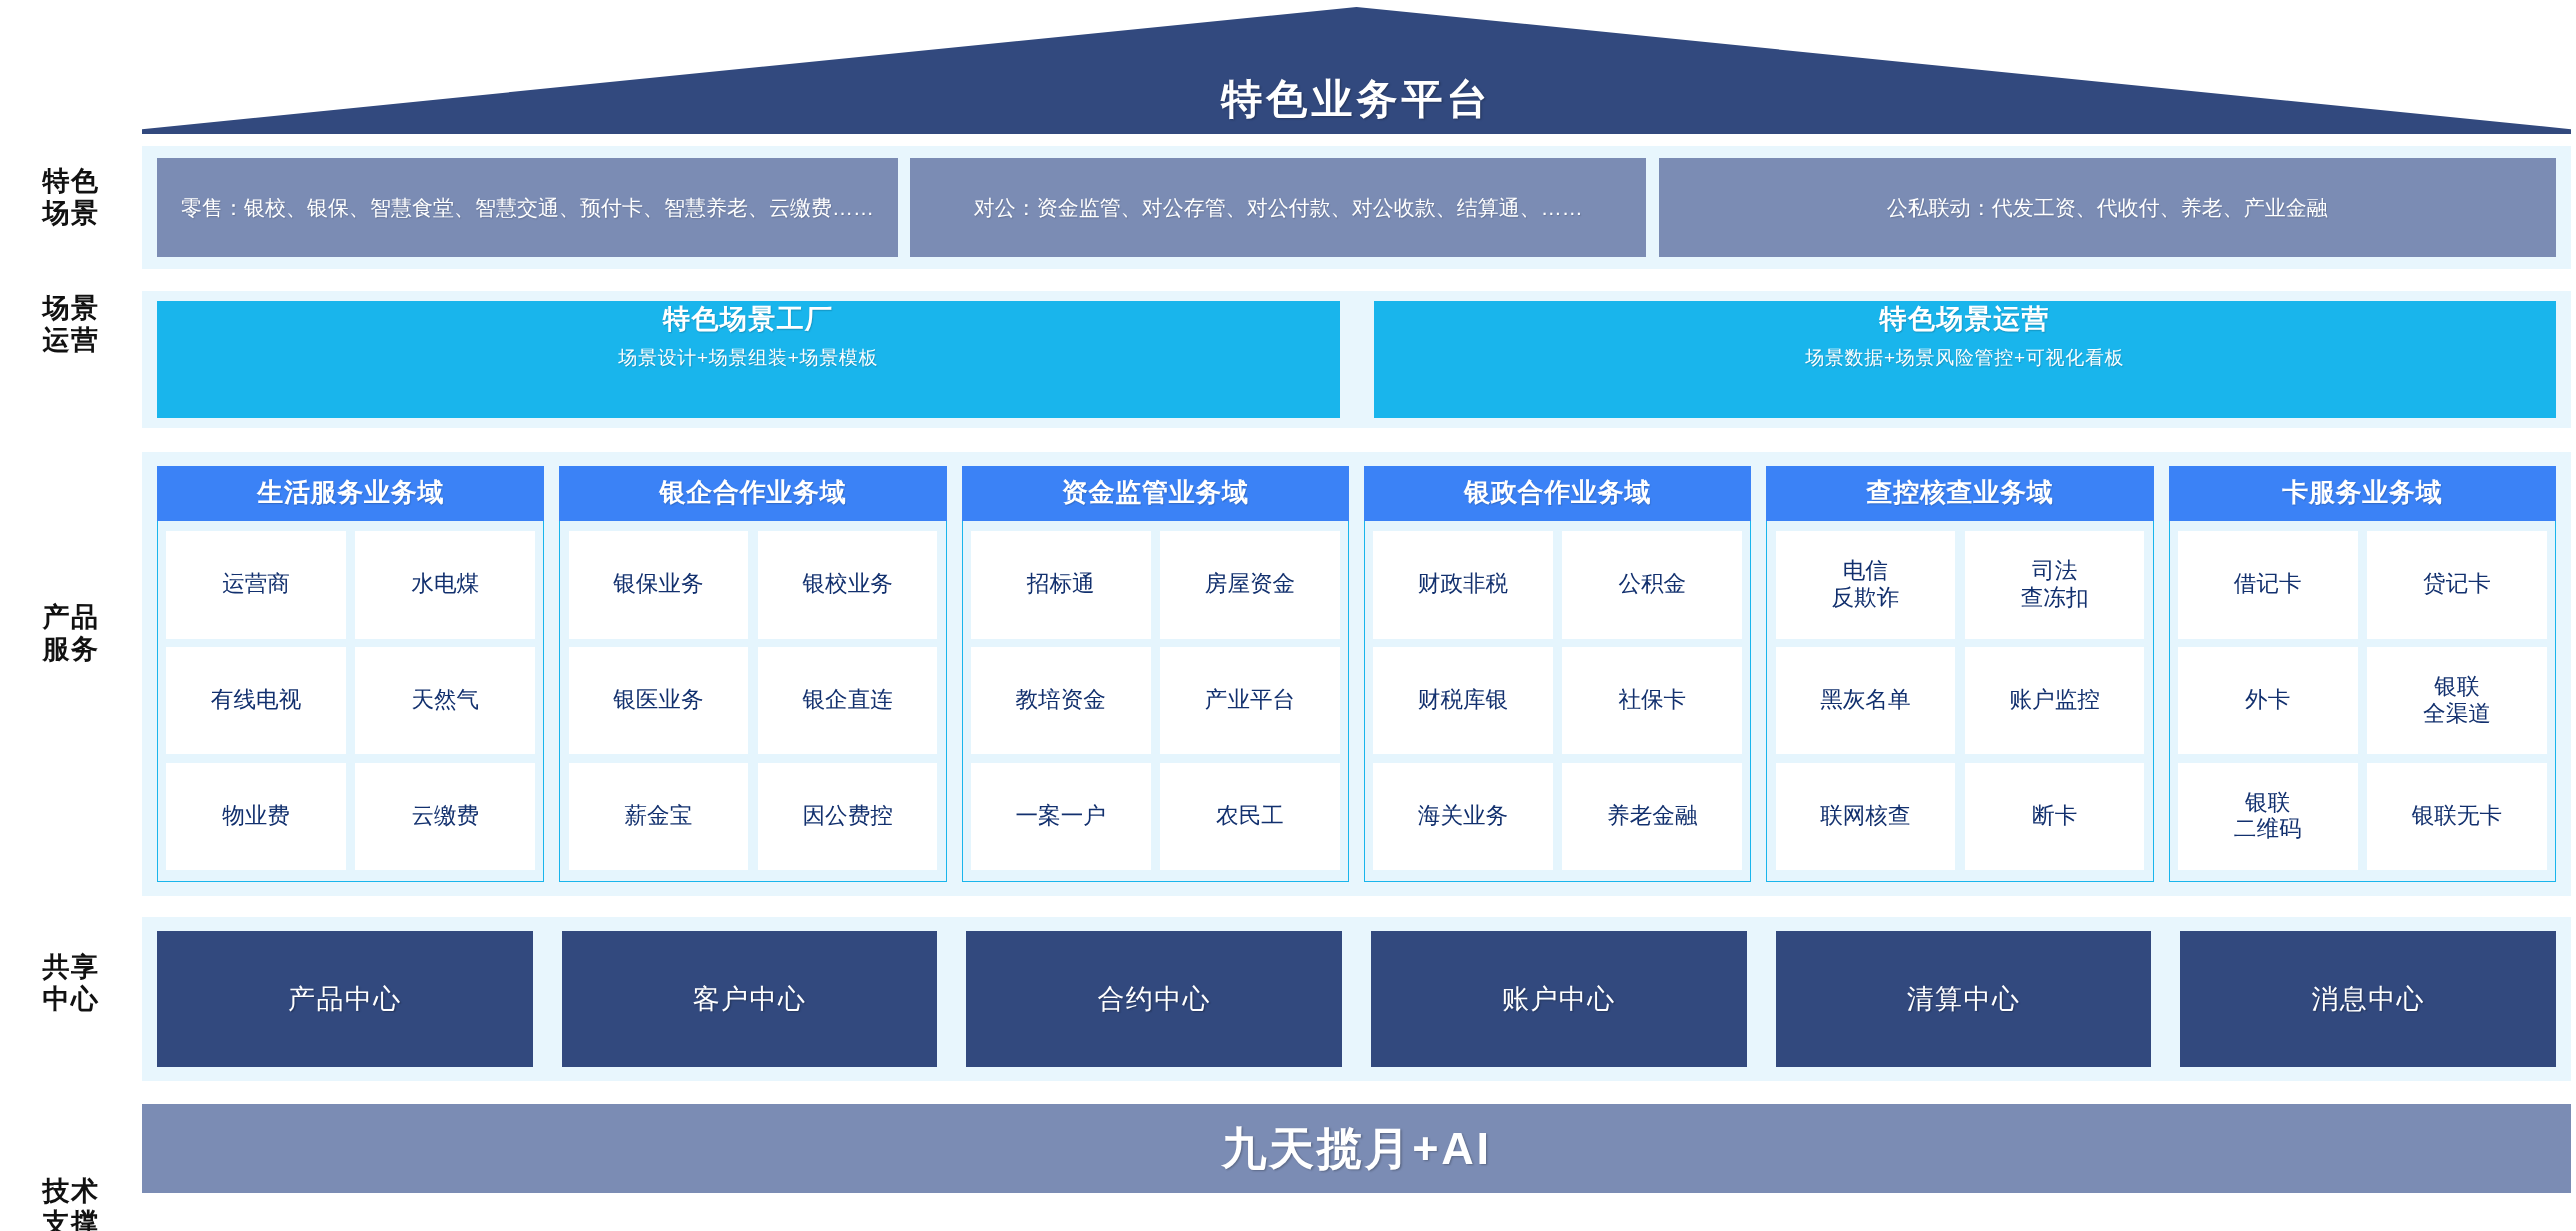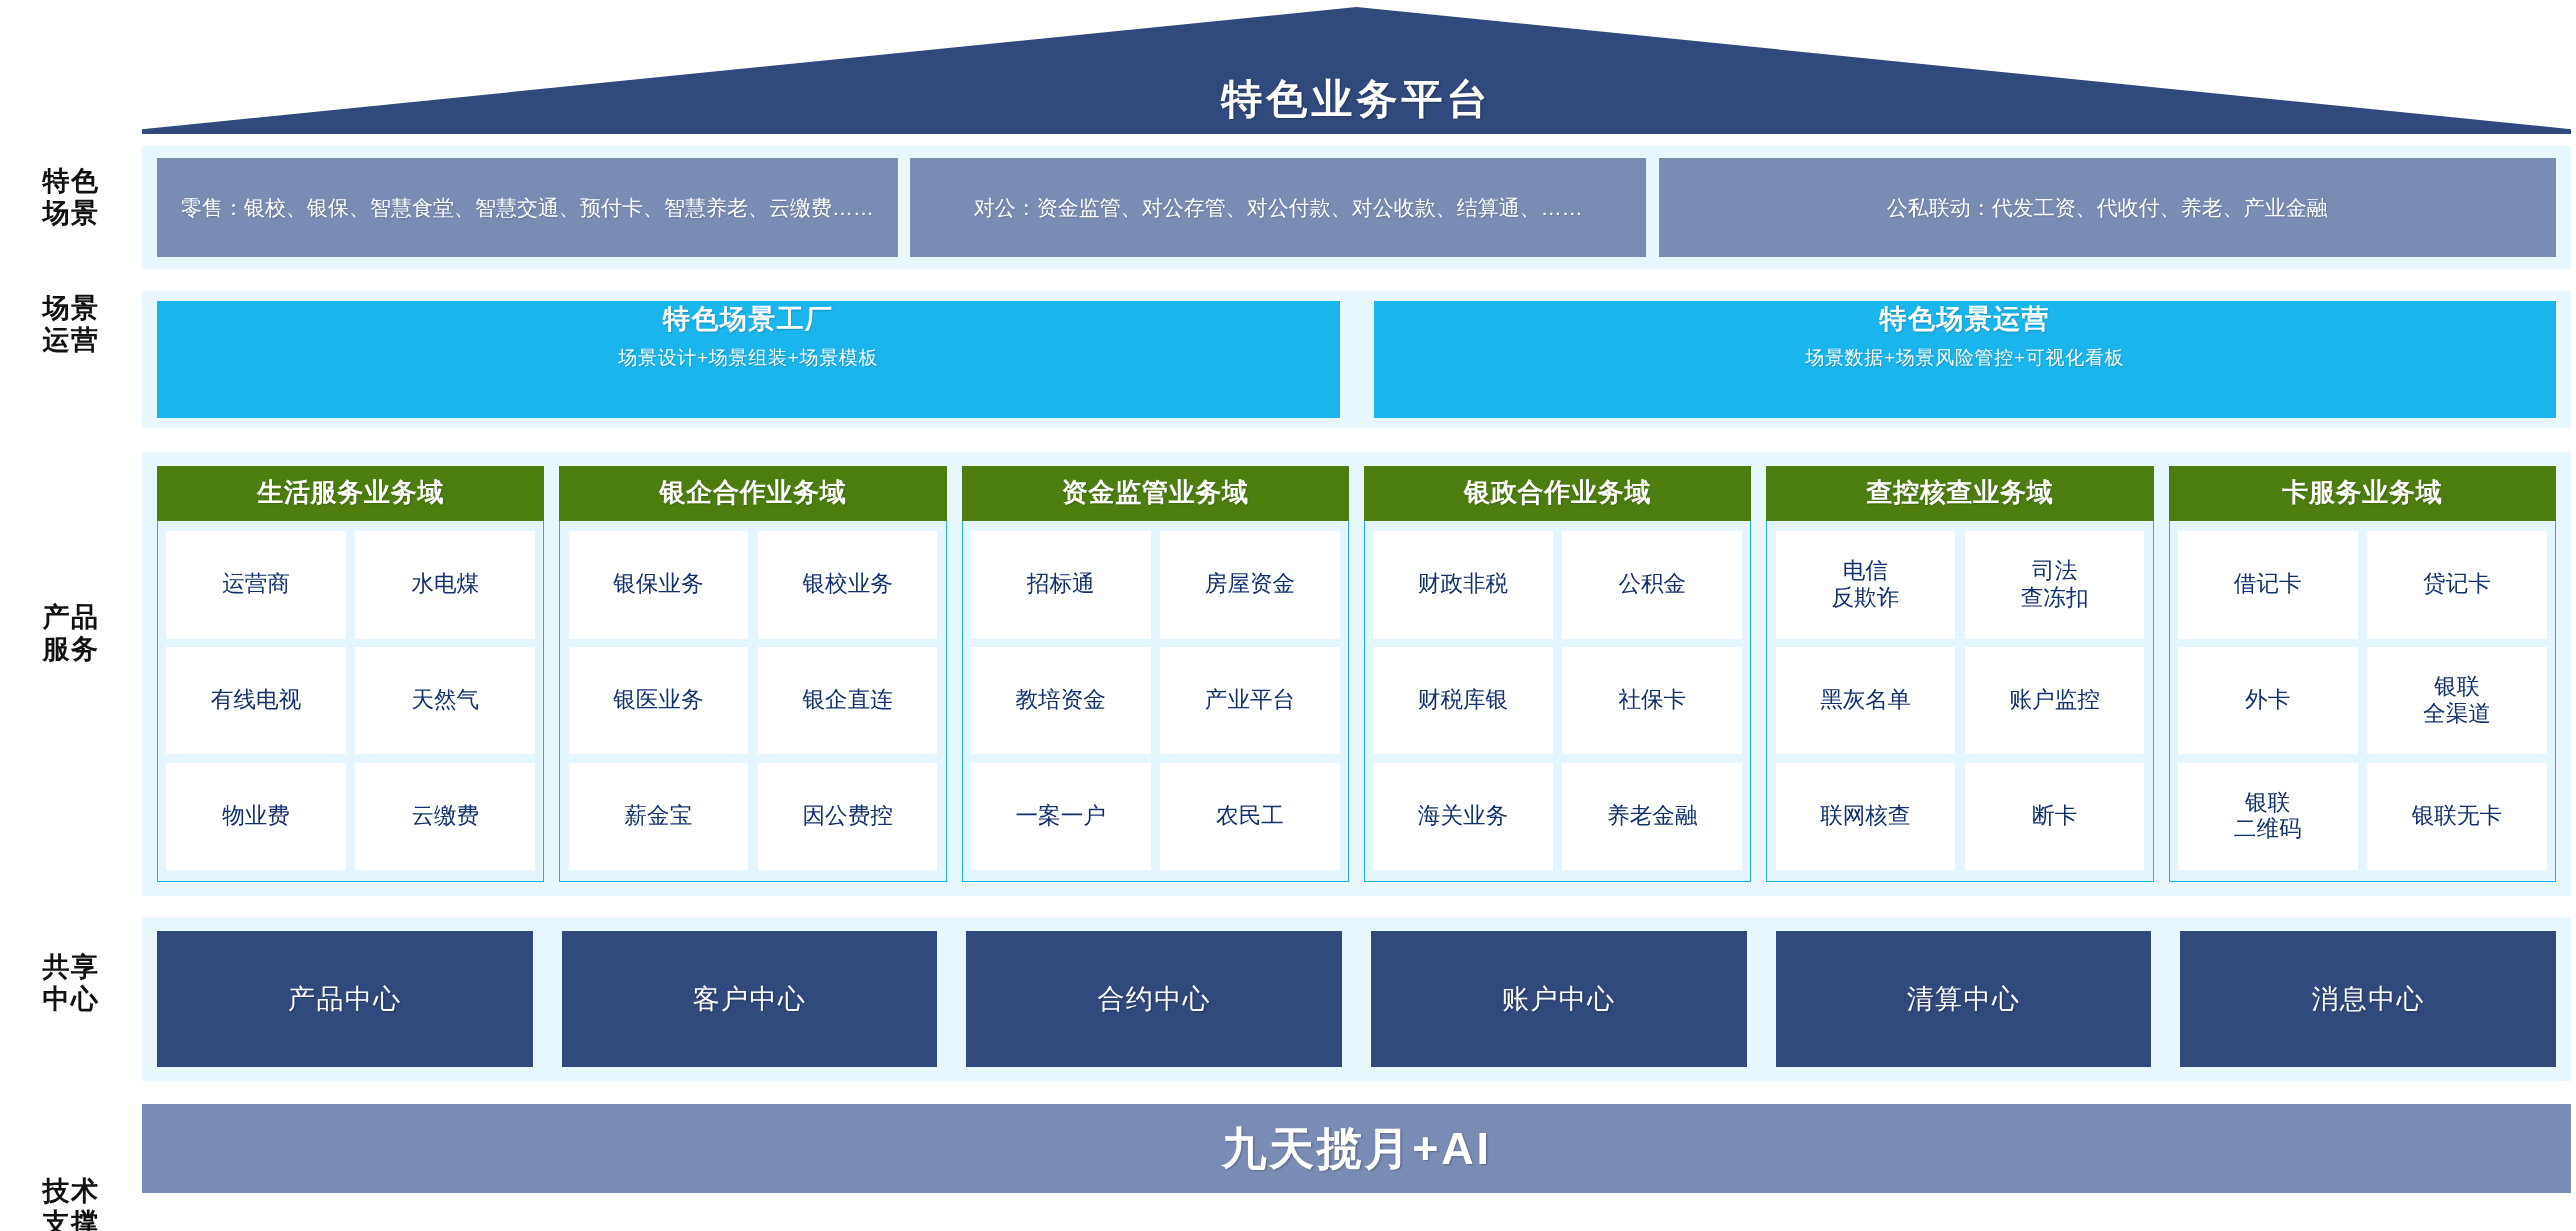--- a/index.html
+++ b/index.html
@@ -62,21 +62,21 @@
   }
   .ops-title{font-size:27px;font-weight:bold;letter-spacing:1.4px;margin-bottom:8.2px;}
   .ops-sub{font-size:19px;font-weight:500;letter-spacing:0.7px;}
 
   
   .products{display:flex;gap:15px;padding:13.7px 15px;height:100%;box-sizing:border-box;}
   .pcard{
     flex:1 1 0;display:flex;flex-direction:column;min-width:0;
   }
   .pcard-head{
-    background:#4d7c0f;color:#fff;text-align:center;
+    background:#3b82f6;color:#fff;text-align:center;
     font-size:26px;font-weight:bold;letter-spacing:0.7px;
     padding:9.6px 0 11px;
     text-shadow:0.7px 0.7px 1.4px rgba(0,0,0,.2);
   }
   .pcard-body{
     flex:1 1 auto;background:#e5f5fd;border:1.4px solid #19b5ec;border-top:none;
     padding:9.6px 8.2px 11px;box-sizing:border-box;
     display:flex;flex-direction:column;justify-content:space-between;gap:8.2px;
   }
   .prow{display:flex;gap:9.6px;flex:1 1 0;}

